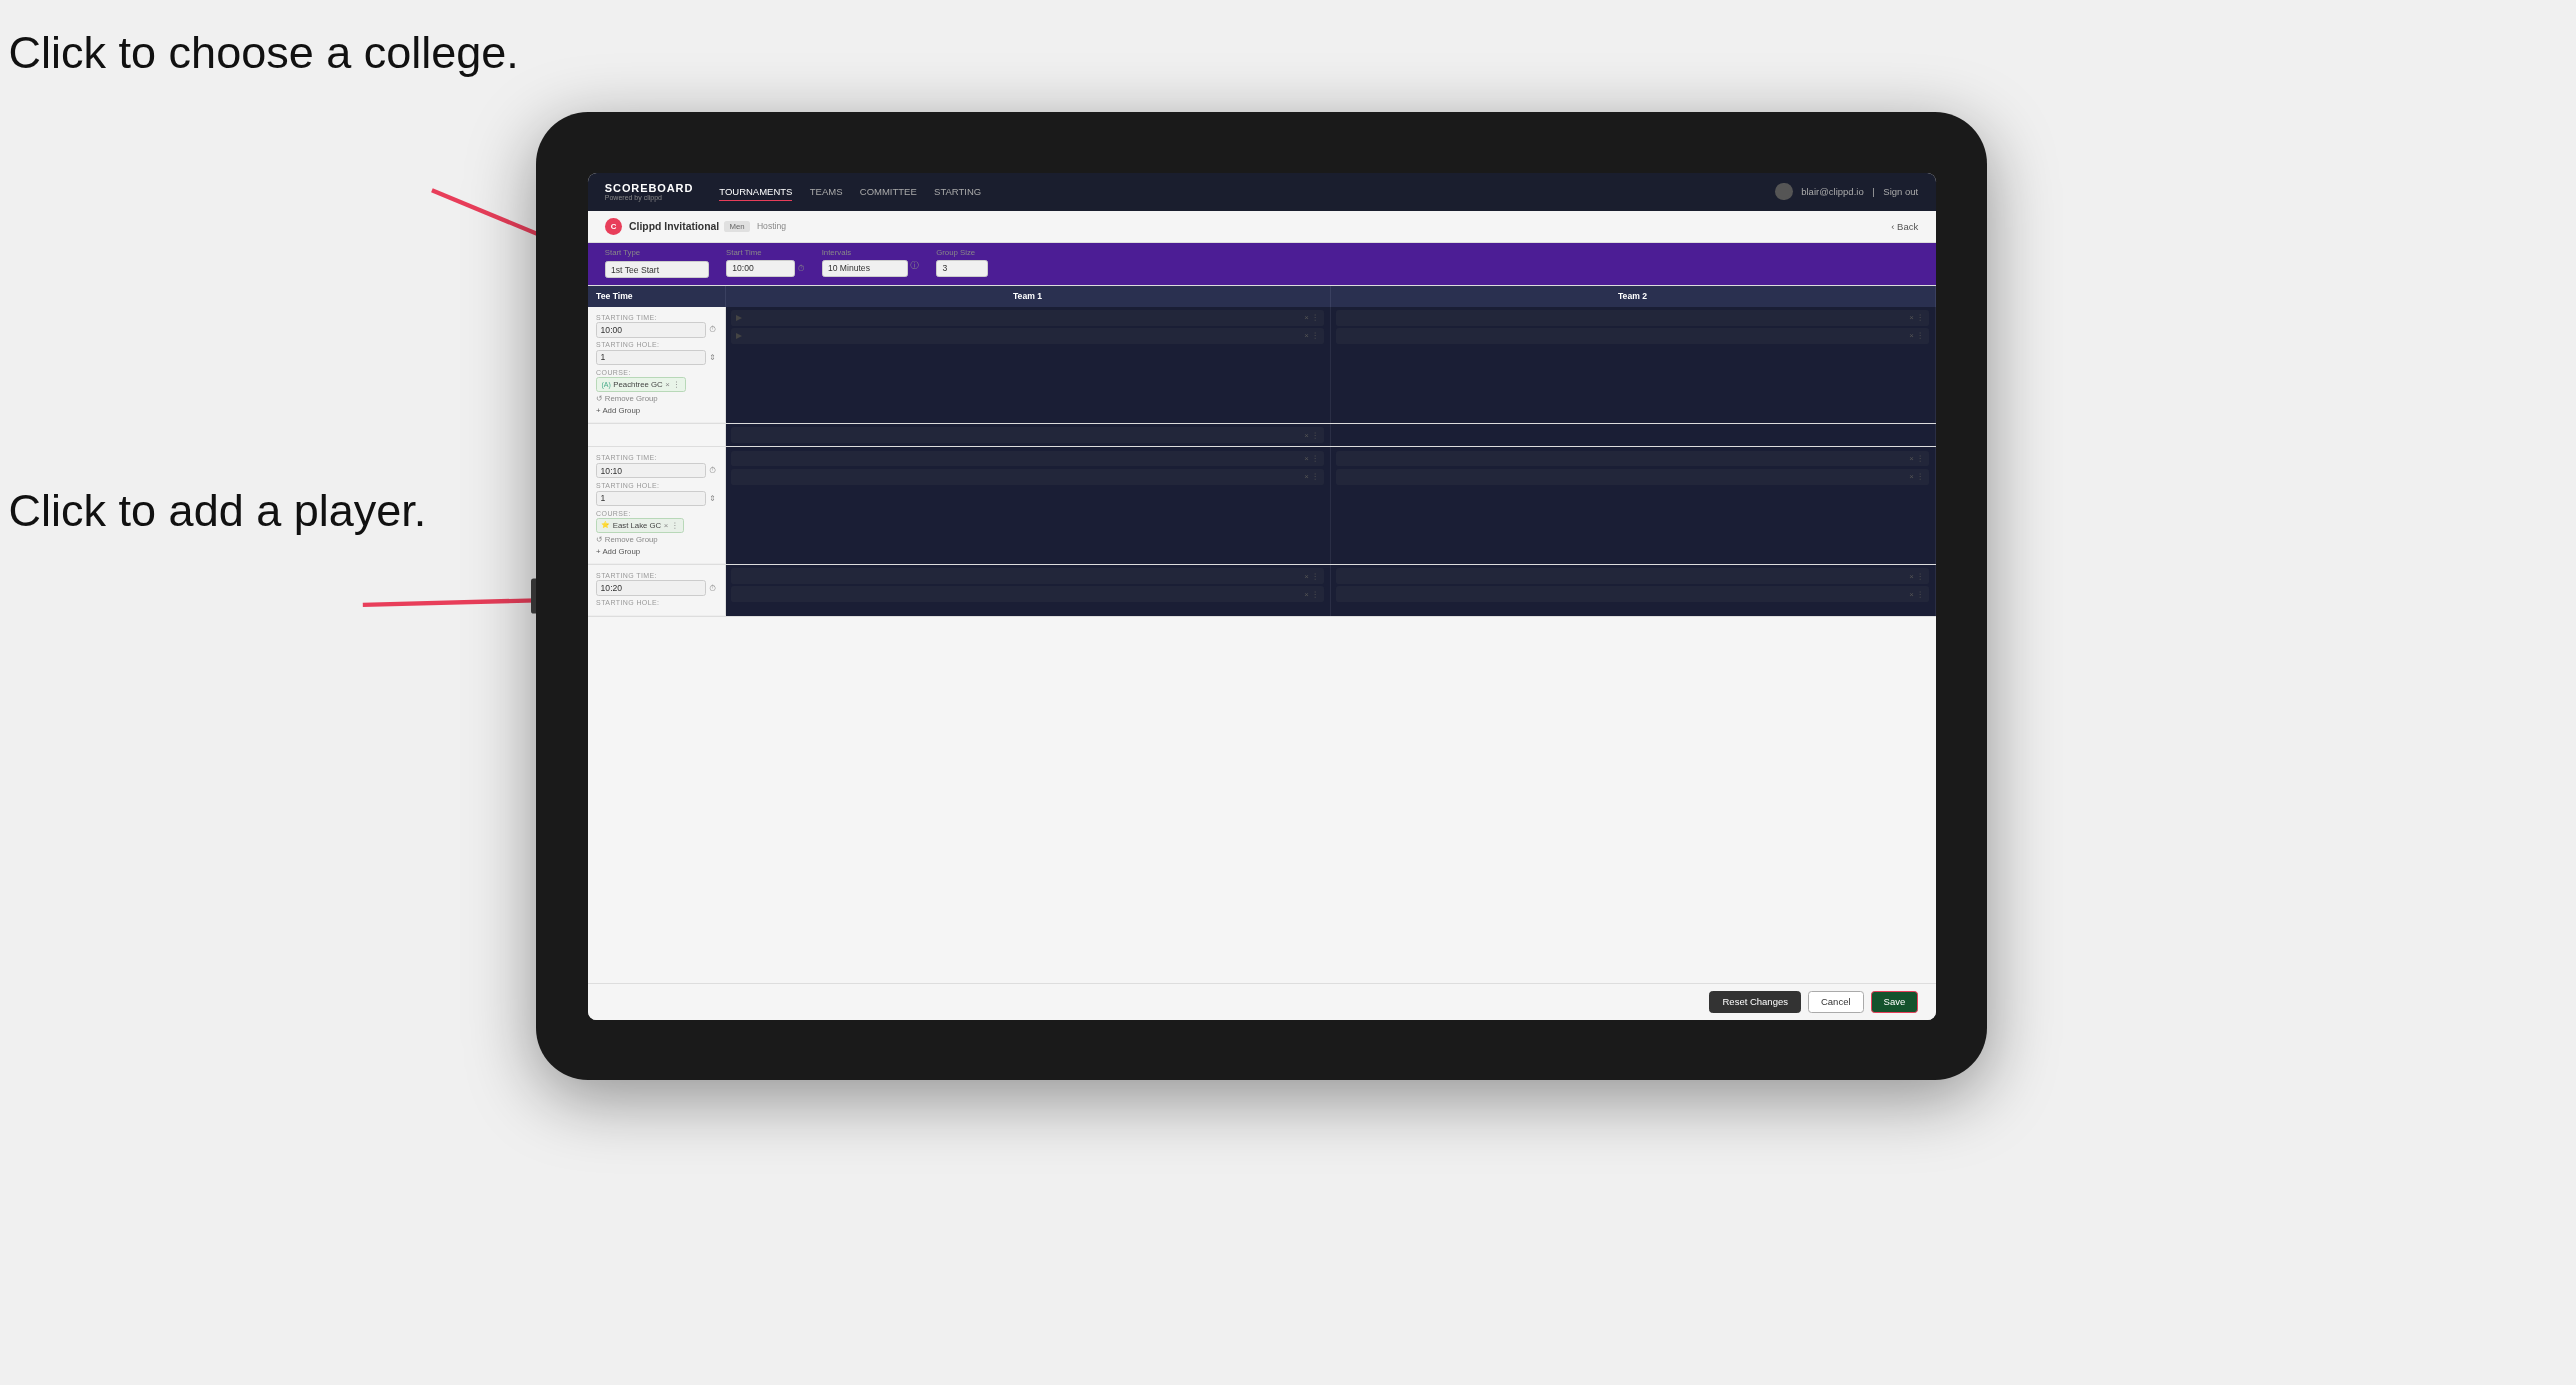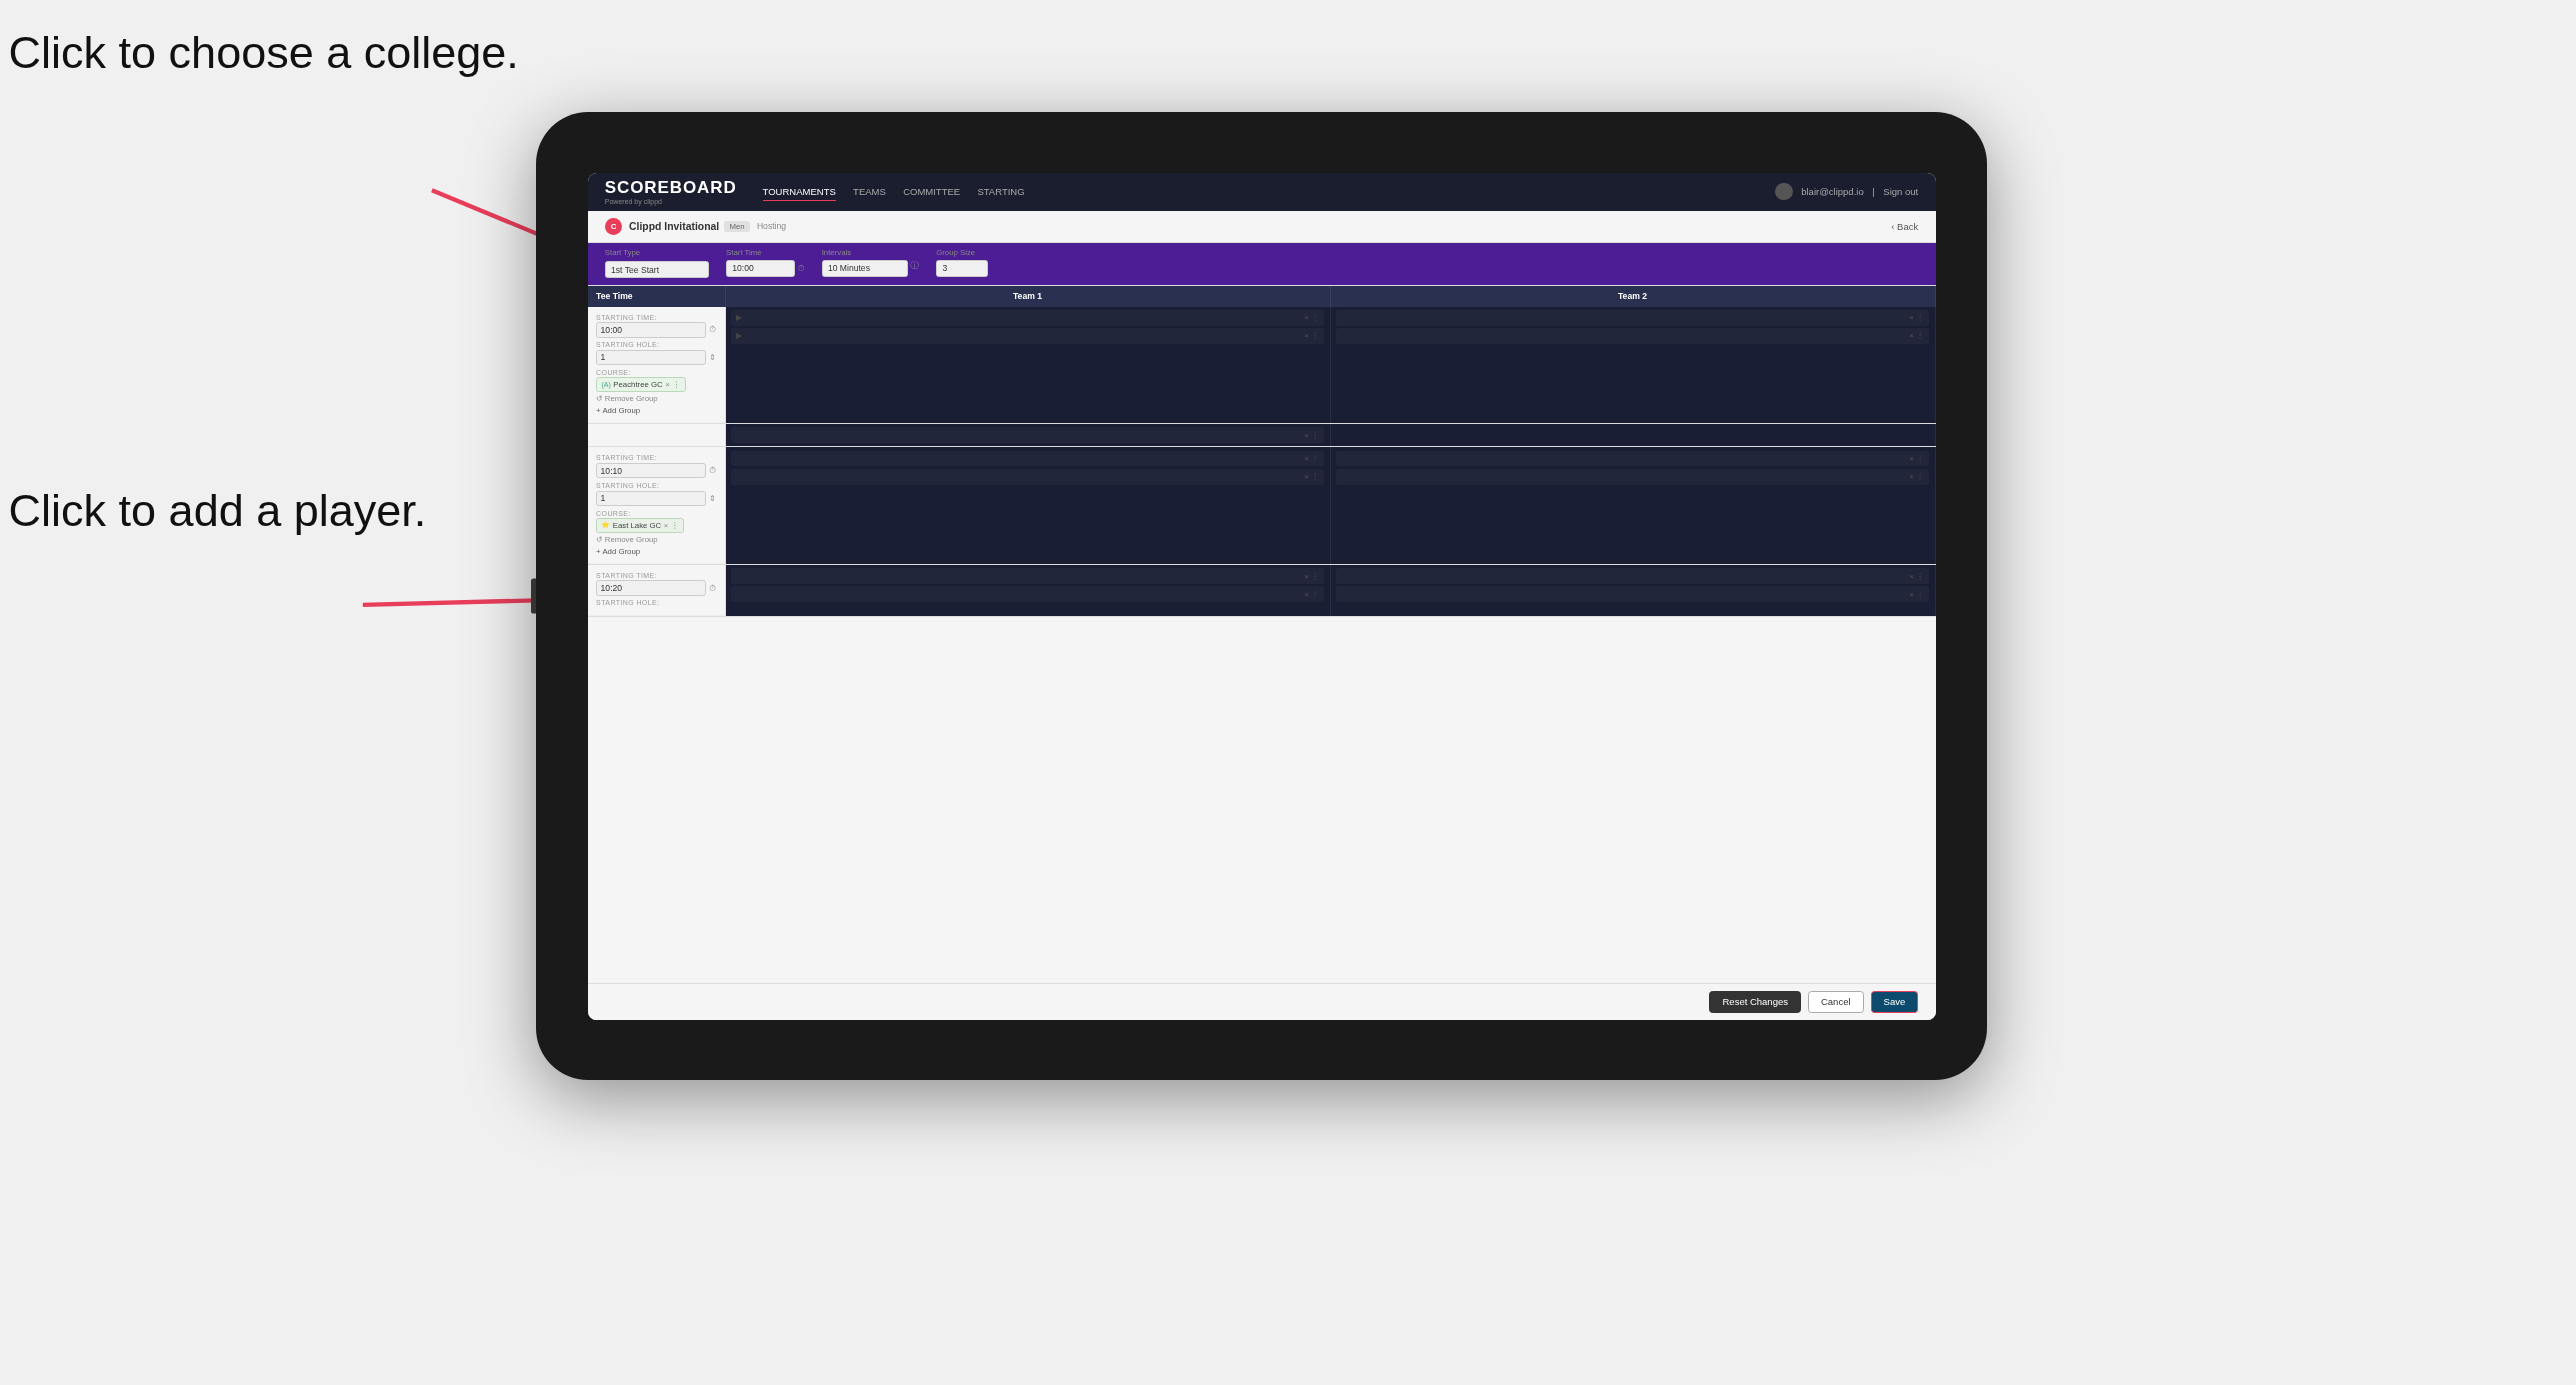--- a/index.html
+++ b/index.html
@@ -65,21 +65,21 @@
       height: 38px;
       flex-shrink: 0;
     }
     .scoreboard-logo {
       display: flex;
       flex-direction: column;
       margin-right: 26px;
     }
     .scoreboard-title {
       color: white;
-      font-size: 17px;
+      font-size: 11px;
       font-weight: 700;
       letter-spacing: 0.9px;
     }
     .scoreboard-subtitle {
       color: #888;
       font-size: 7px;
     }
     .nav-links {
       display: flex;
       gap: 17.3px;
@@ -296,21 +296,21 @@
       padding: 4.3px 12px;
       border-radius: 3.5px;
       font-size: 9.5px;
       cursor: pointer;
       border: 0.9px solid #ccc;
       background: white;
       color: #333;
     }
     .btn-reset { background: #333; color: white; border-color: #333; }
     .btn-cancel { background: white; color: #333; border-color: #aaa; }
-    .btn-save { background: #0c4a6e; color: white; border-color: #e83e5a; }
+    .btn-save { background: #14532d; color: white; border-color: #e83e5a; }
 
     
     .tablet-side-btn {
       position: absolute;
       left: -5.2px;
       top: 50%;
       transform: translateY(-50%);
       width: 5.2px;
       height: 35px;
       background: #333;

